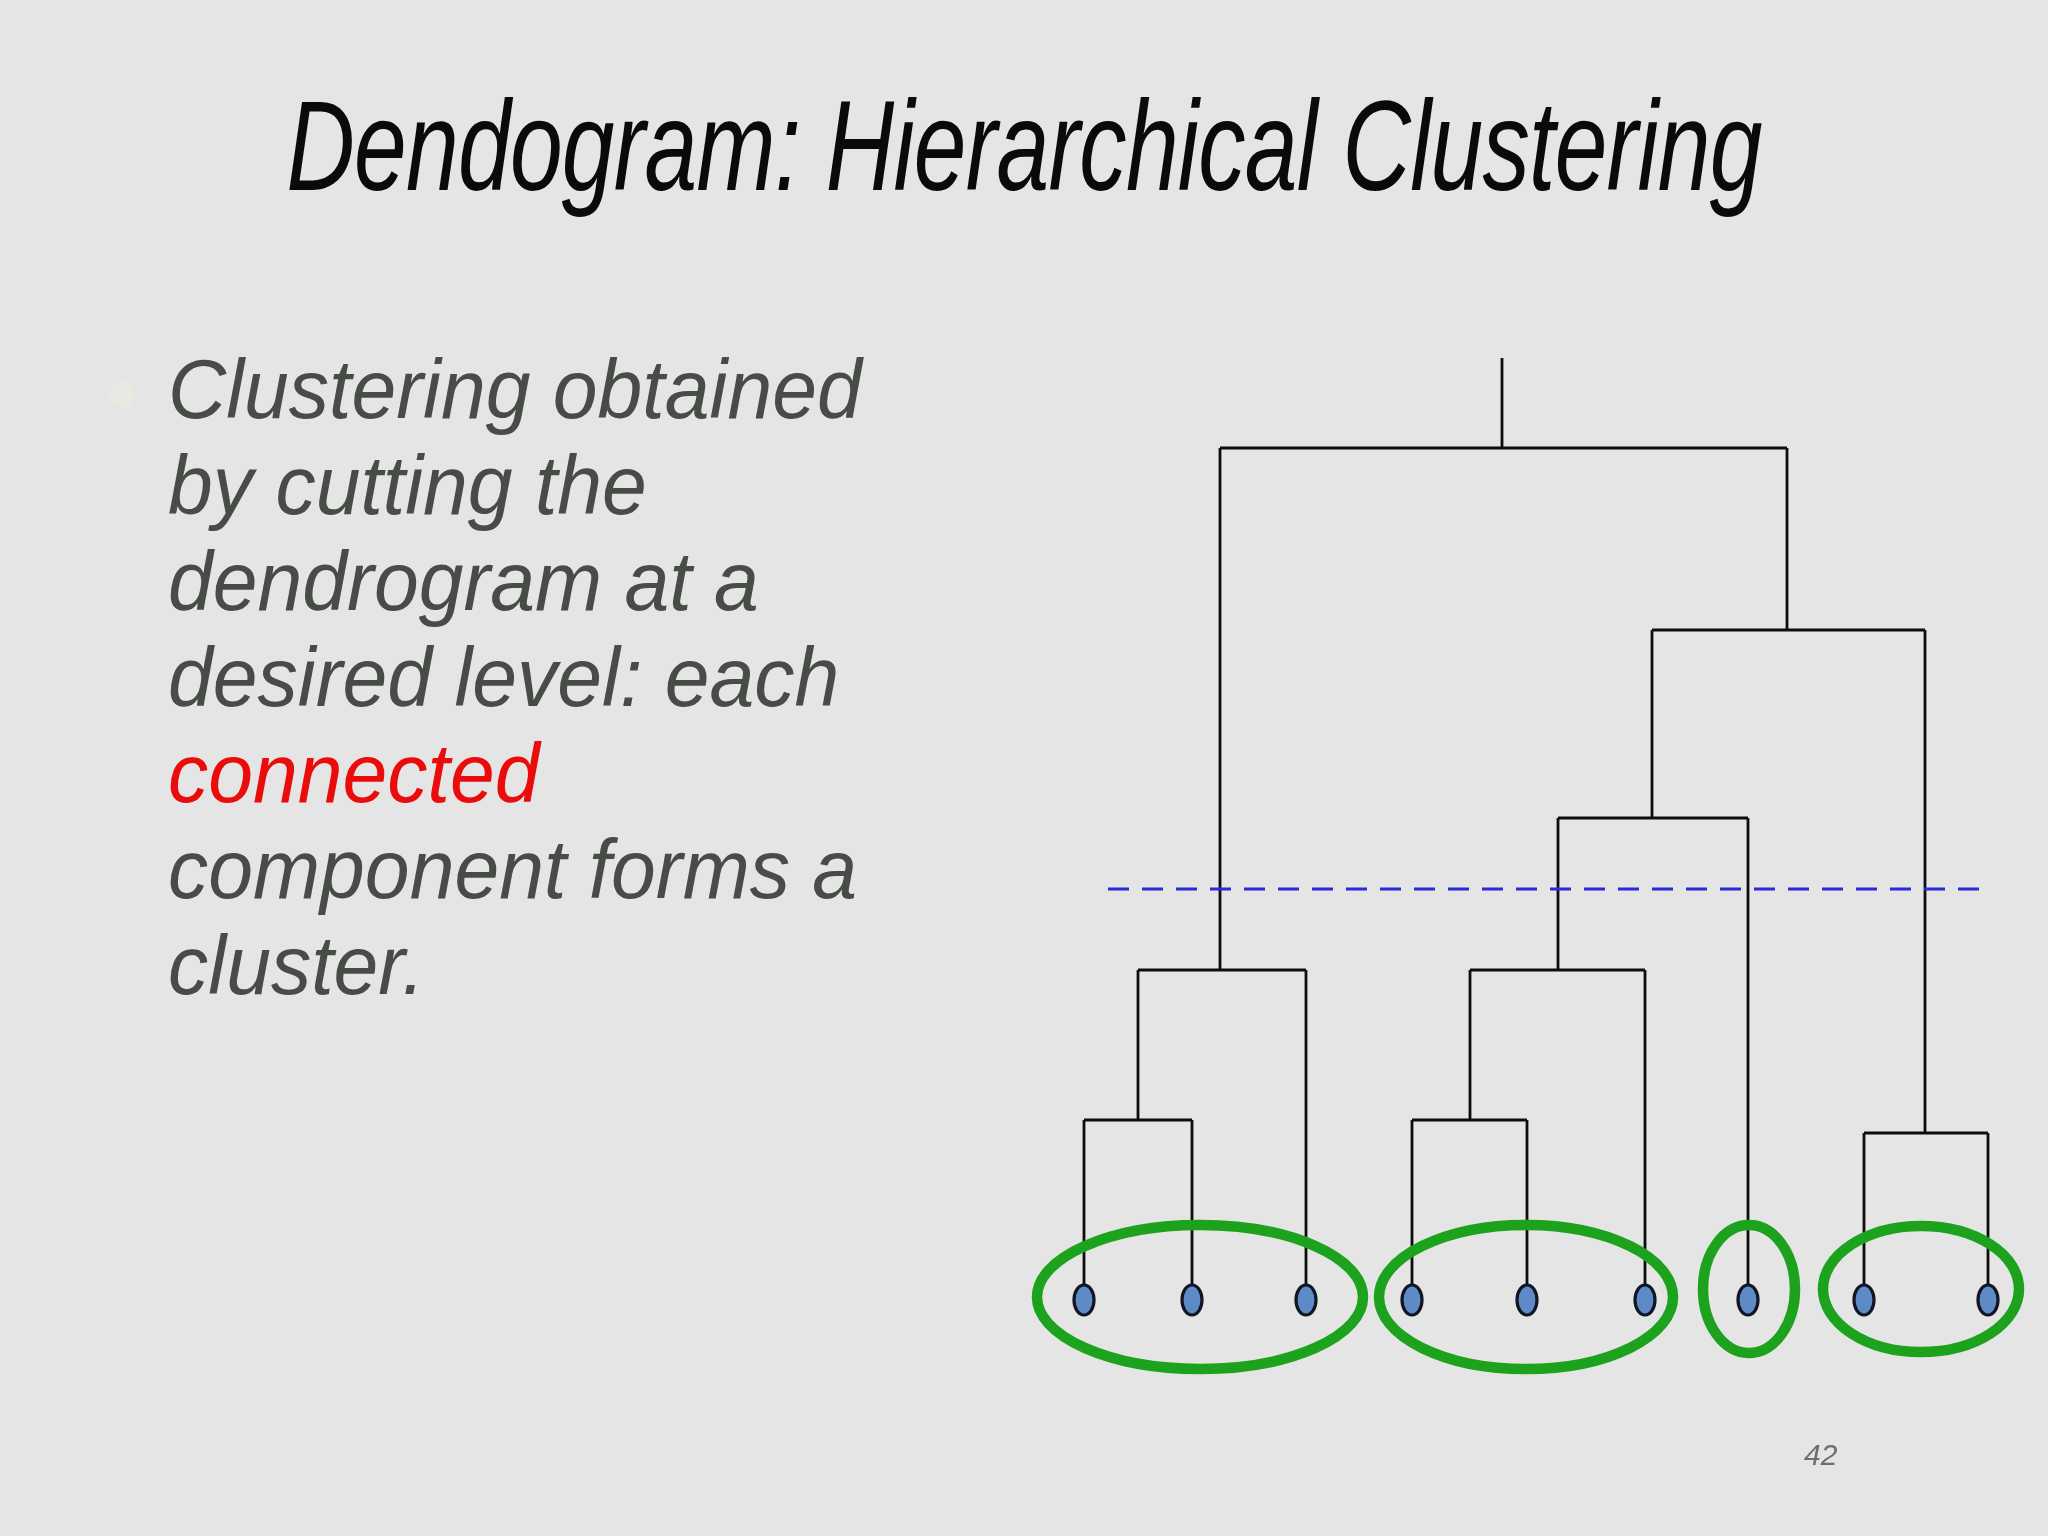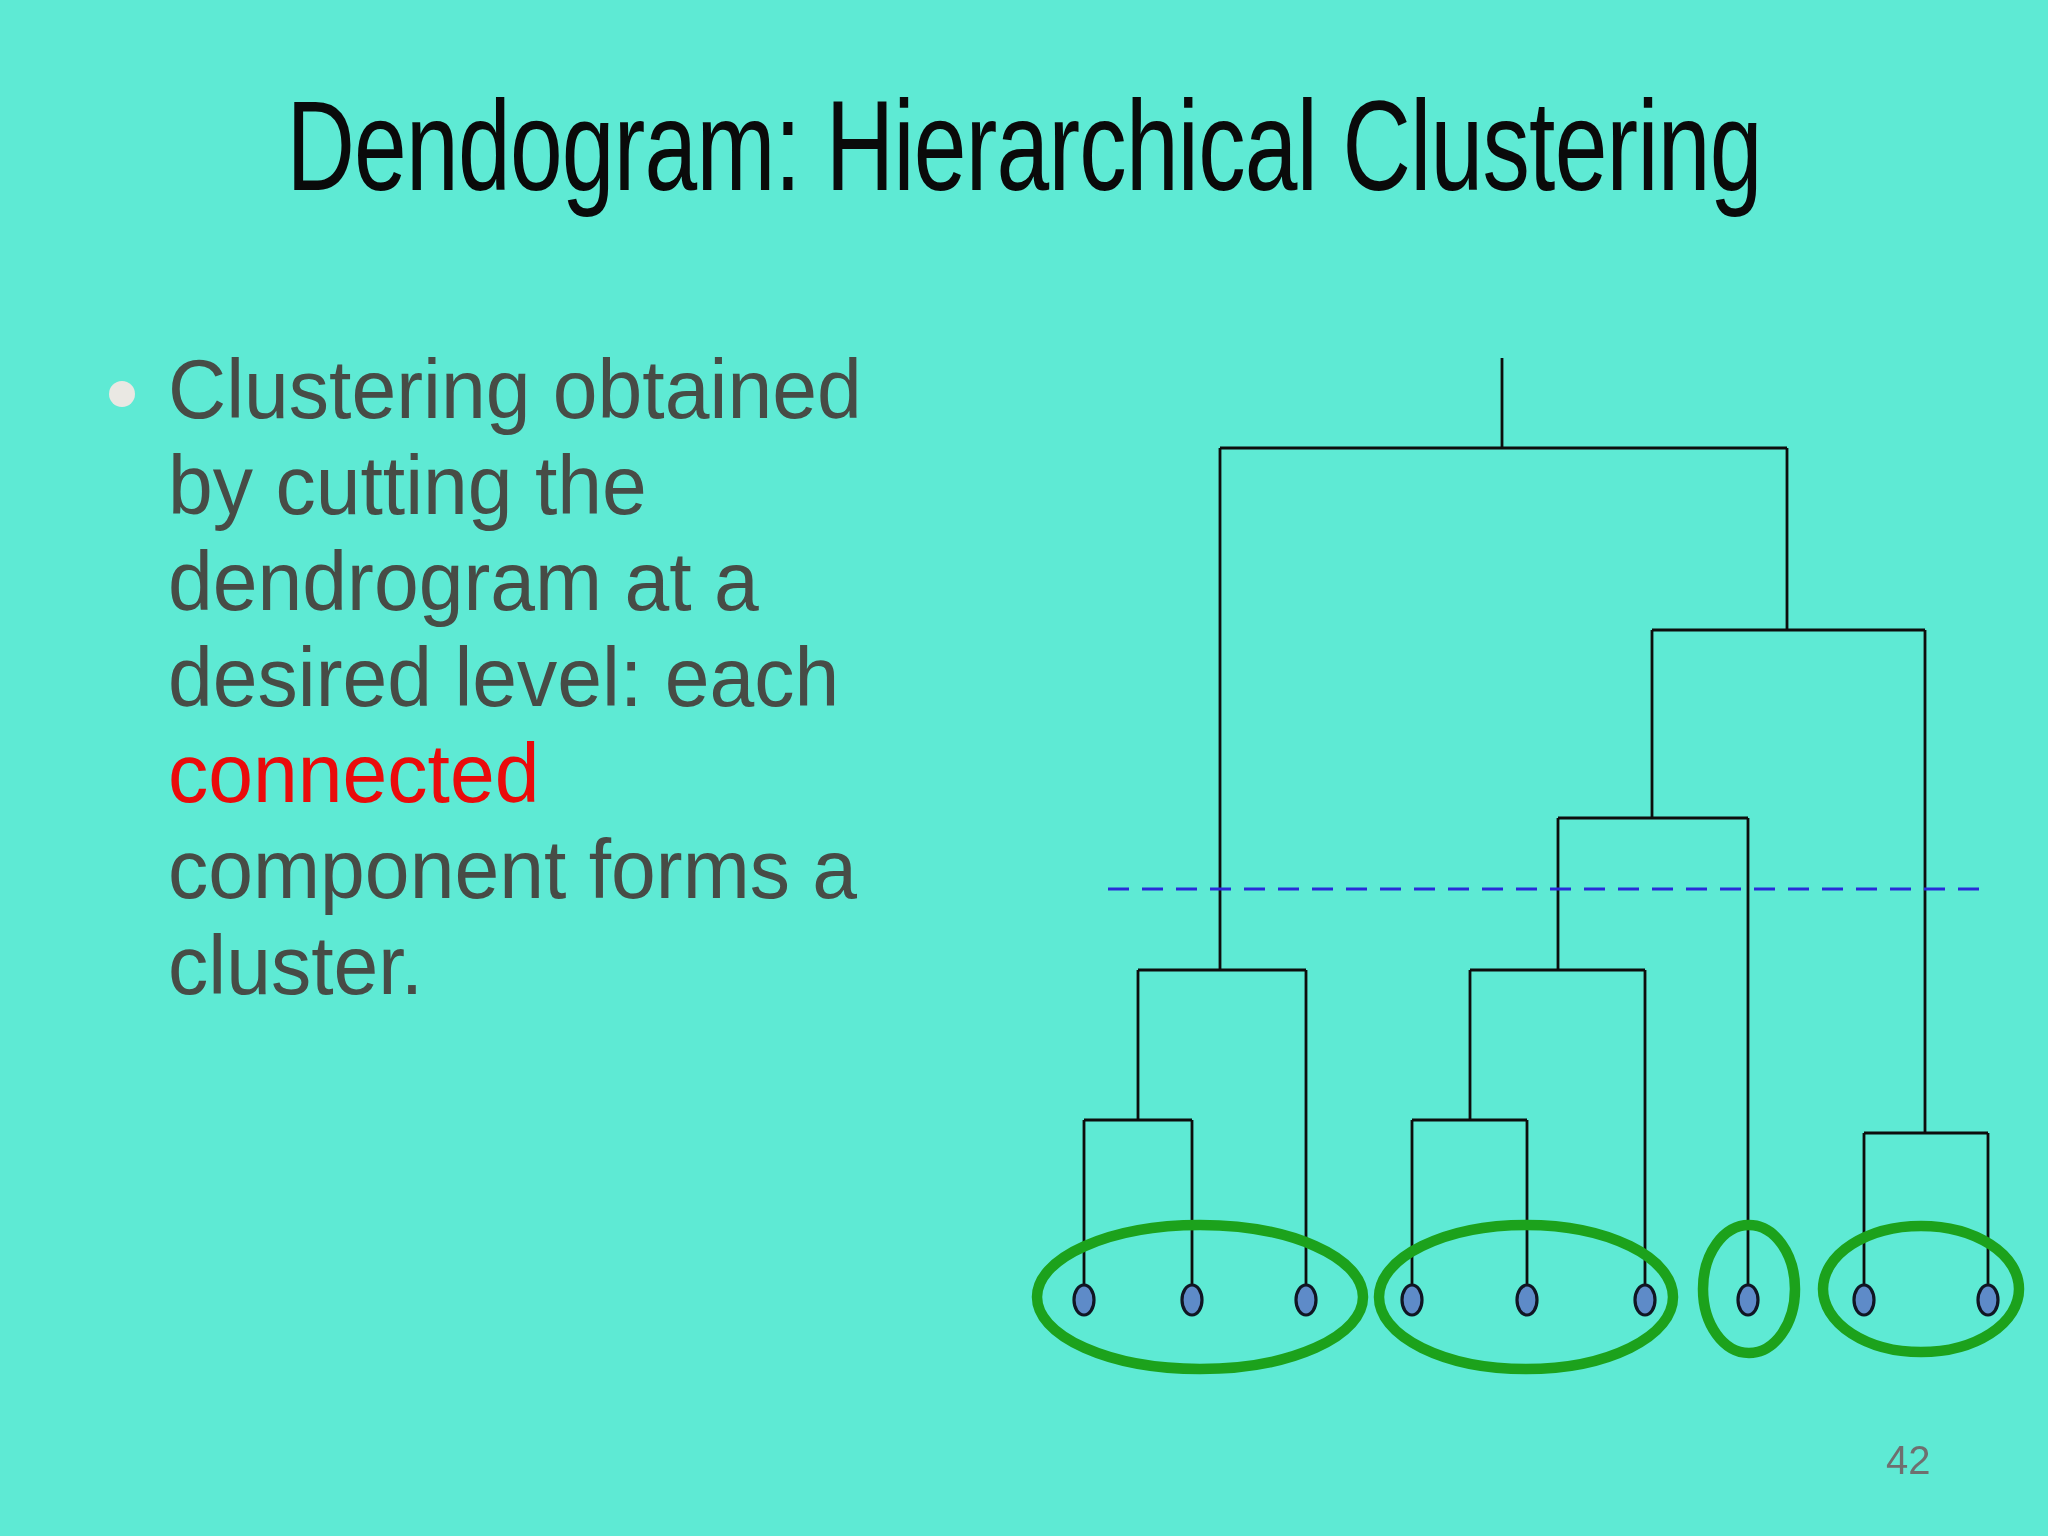--- a/index.html
+++ b/index.html
@@ -2,21 +2,21 @@
 <html><head>
 <meta charset="utf-8">
 <style>
   html,body{margin:0;padding:0;}
   body{
     width:2048px;height:1536px;position:relative;
     background:#ffffff;
     font-family:"Liberation Sans", sans-serif;
     overflow:hidden;
   }
-  .slide{position:absolute;inset:0;background:#5eead4;}
+  .slide{position:absolute;inset:0;background:#e5e5e5;font-style:italic;}
   .title{
     position:absolute;top:72px;left:0;width:2048px;
     text-align:center;white-space:nowrap;
     font-size:128px;font-weight:400;color:#0a0a0a;
     transform:scaleX(0.74);transform-origin:50% 50%;
     letter-spacing:-1px;
   }
   .bullet-dot{
     position:absolute;left:109px;top:381px;
     width:26px;height:26px;border-radius:50%;
@@ -24,22 +24,22 @@
   }
   .bullets{
     position:absolute;left:168px;top:342px;
     font-size:83px;line-height:96px;color:var(--text,#474c46);
     transform:scaleX(0.97);transform-origin:0 0;
   }
   .bullets .line{white-space:nowrap;}
   .bullets .line.em{color:var(--emphasis,#ea0b0b);}
   .dendro-svg{position:absolute;left:0;top:0;width:2048px;height:1536px;}
   .page-num{
-    position:absolute;left:1886px;top:1438px;
-    font-size:40px;color:var(--pagenum,#6f6f6f);
+    position:absolute;left:1804px;top:1438px;
+    font-size:30px;color:var(--pagenum,#6f6f6f);
   }
 </style>
 </head>
 <body style="--text: #474c46; --emphasis: #ea0b0b; --marker: #eae8e3; --pagenum: #6f6f6f;">
 
 <div class="slide">
 
   <div class="title" style="color: rgb(10, 10, 10);">Dendogram: Hierarchical Clustering</div>
 
   <span class="bullet-dot"></span>

